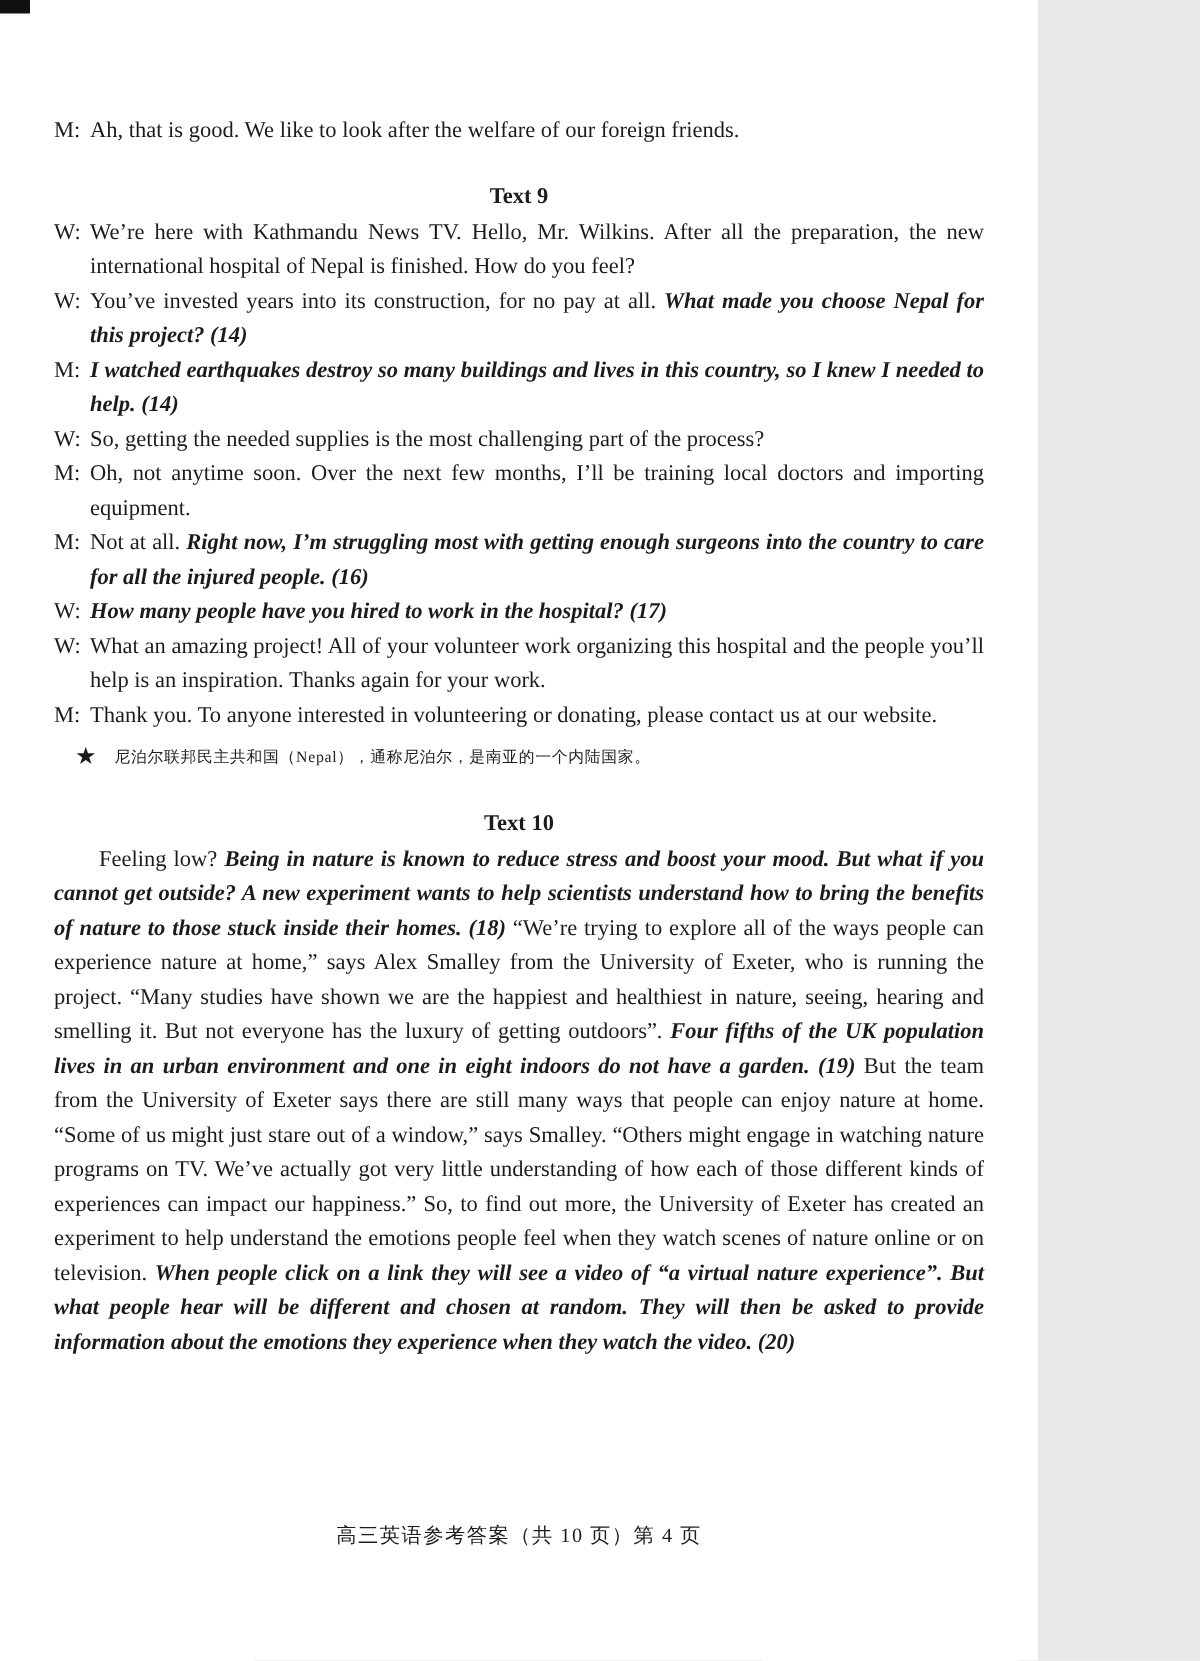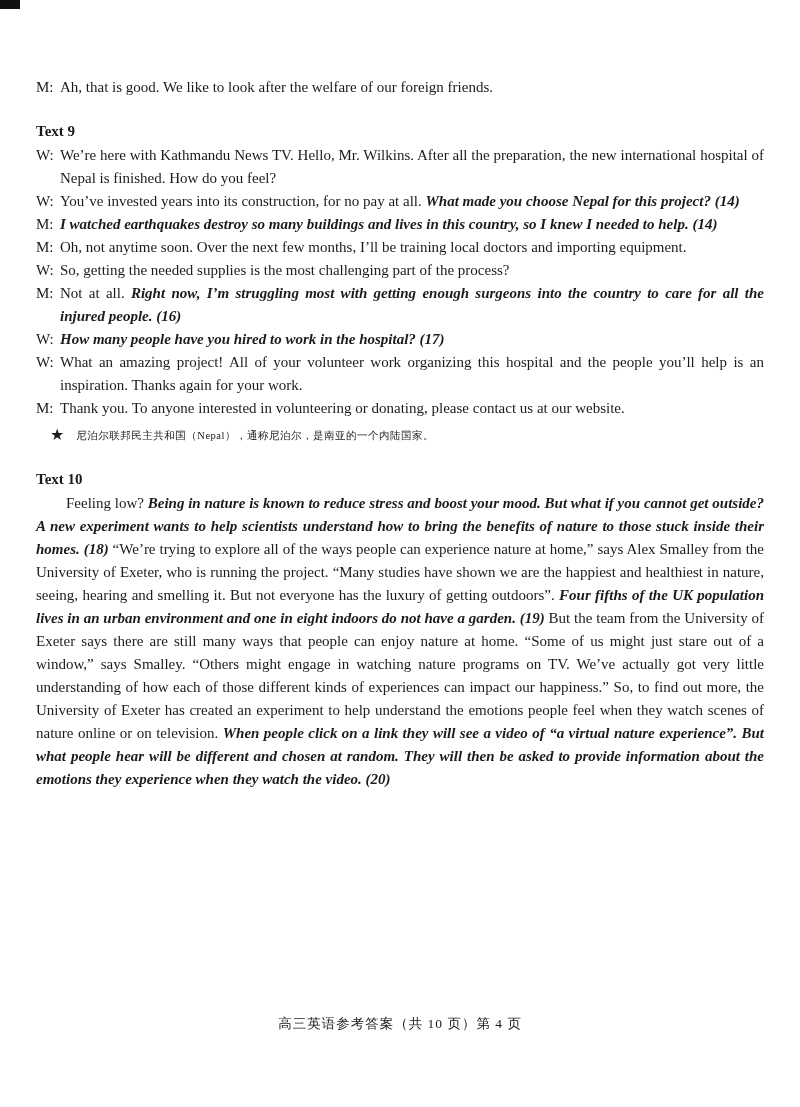--- a/index.html
+++ b/index.html
@@ -1,18 +1,18 @@
 <!DOCTYPE html>
 <html><head>
 <meta charset="utf-8">
 <style>
   html,body{margin:0;padding:0;background:#e8e8e8;}
   .page{
     position:relative;
-    width:800px;height:1107px;
+    width:692px;height:1107px;
     background:#ffffff;
     font-family:"Liberation Serif", serif;
     font-size:15px;
     line-height:23px;
     color:#1b1b1b;
     overflow:hidden;
     box-sizing:border-box;
   }
   .scan-artifact{
     position:absolute;top:0;left:0;width:20px;height:9px;background:#111;
@@ -31,20 +31,21 @@
     display:inline-block;
     width:24px;
     text-indent:0;
   }
   .b{font-weight:bold;font-style:italic;}
   .section-heading{
     font-size:15px;
     font-weight:bold;
     margin:21px 0 1px 0;
     line-height:23px;
+    text-align:center;
   }
   .note{
     margin:3px 0 16px 0;
     padding-left:14px;
     white-space:nowrap;
   }
   .star{
     font-size:16px;
     vertical-align:-1px;
     font-family:"DejaVu Sans", sans-serif;
@@ -75,22 +76,22 @@
   <div class="content">
 
     <p class="line"><span class="speaker">M:</span><span>Ah, that is good. We like to look after the welfare of our foreign friends.</span></p>
 
     <h3 class="section-heading">Text 9</h3>
 
     <div>
         <p class="line"><span class="speaker">W:</span><span>We’re here with Kathmandu News TV. Hello, Mr. Wilkins. After all the preparation, the new international hospital of Nepal is finished. How do you feel?</span></p>
         <p class="line"><span class="speaker">W:</span><span>You’ve invested years into its construction, for no pay at all. </span><span class="b">What made you choose Nepal for this project? (14)</span></p>
         <p class="line"><span class="speaker">M:</span><span class="b">I watched earthquakes destroy so many buildings and lives in this country, so I knew I needed to help. (14)</span></p>
+        <p class="line"><span class="speaker">W:</span><span>So, getting the needed supplies is the most challenging part of the process?</span></p>
         <p class="line"><span class="speaker">M:</span><span>Oh, not anytime soon. Over the next few months, I’ll be training local doctors and importing equipment.</span></p>
-        <p class="line"><span class="speaker">W:</span><span>So, getting the needed supplies is the most challenging part of the process?</span></p>
         <p class="line"><span class="speaker">M:</span><span>Not at all. </span><span class="b">Right now, I’m struggling most with getting enough surgeons into the country to care for all the injured people. (16)</span></p>
         <p class="line"><span class="speaker">W:</span><span class="b">How many people have you hired to work in the hospital? (17)</span></p>
         <p class="line"><span class="speaker">W:</span><span>What an amazing project! All of your volunteer work organizing this hospital and the people you’ll help is an inspiration. Thanks again for your work.</span></p>
         <p class="line"><span class="speaker">M:</span><span>Thank you. To anyone interested in volunteering or donating, please contact us at our website.</span></p>
       </div>
 
     <p class="note">
       <span class="star">★</span><span class="note-text">尼泊尔联邦民主共和国（Nepal），通称尼泊尔，是南亚的一个内陆国家。</span>
     </p>
 

